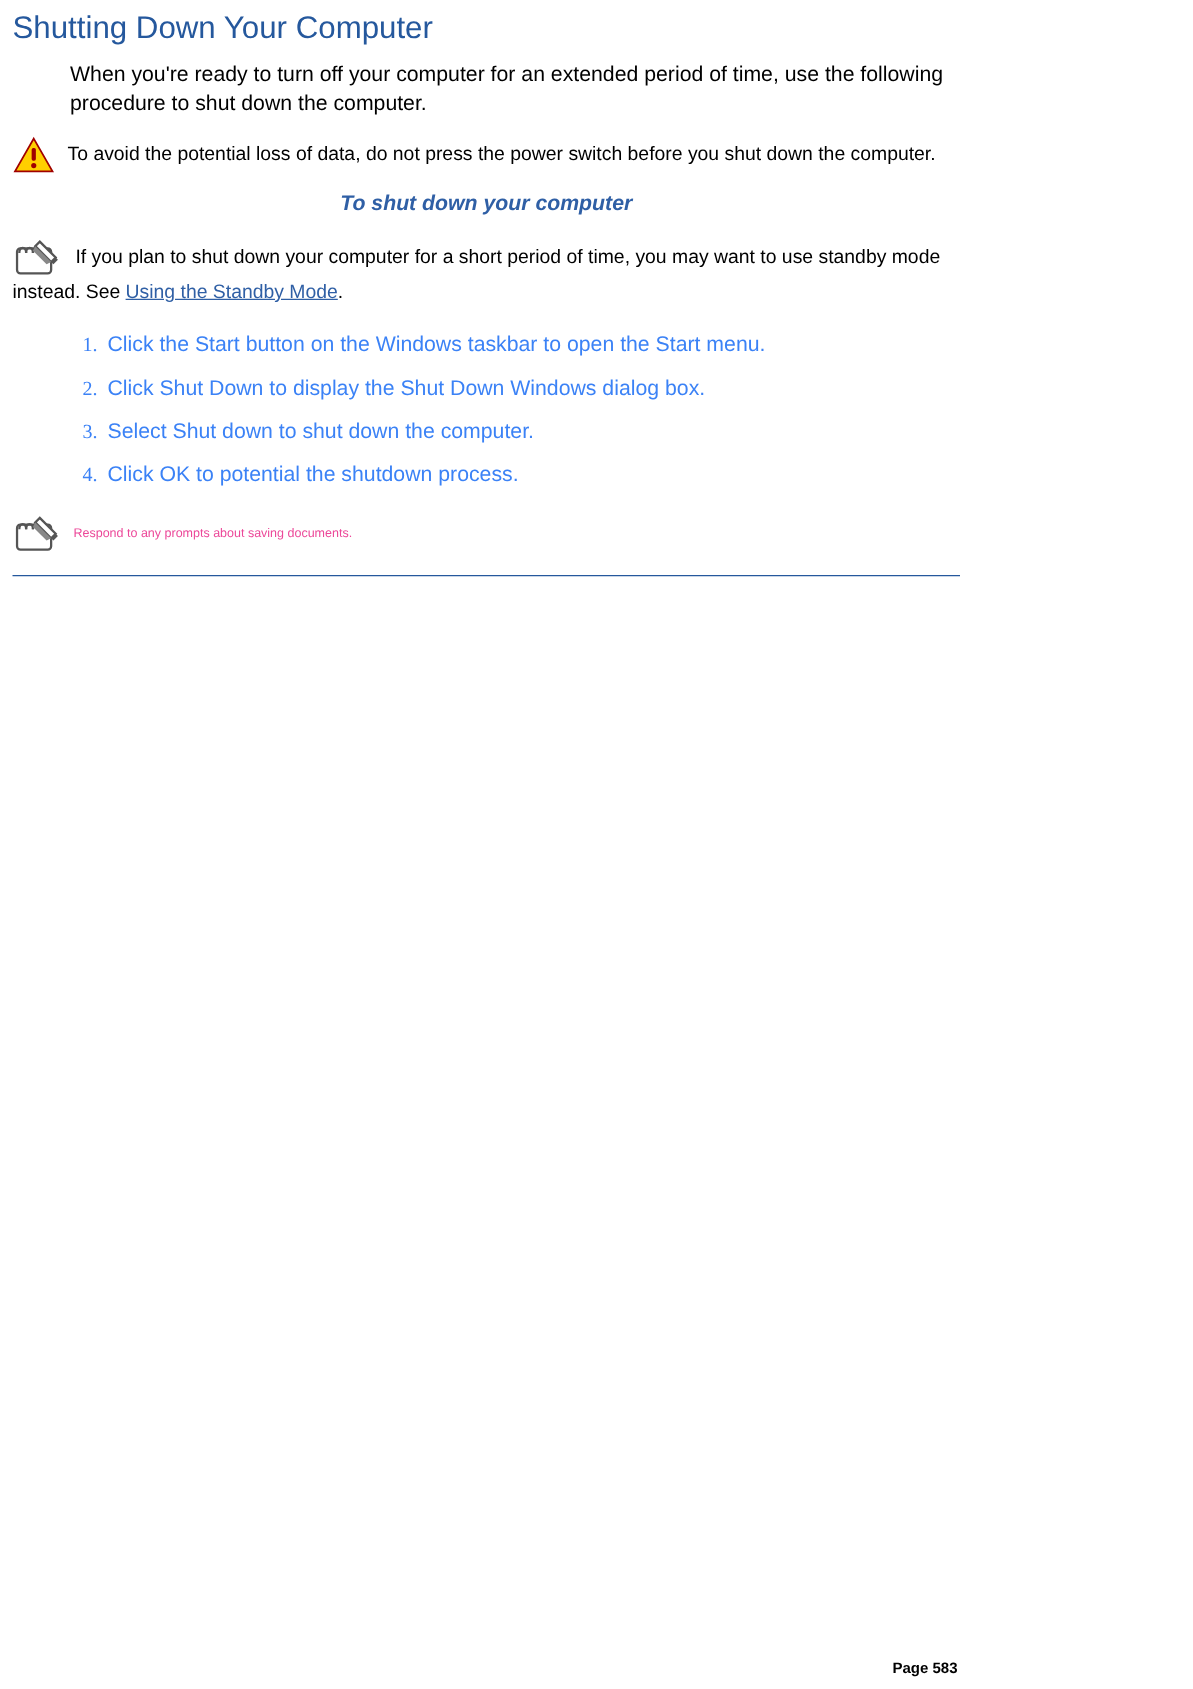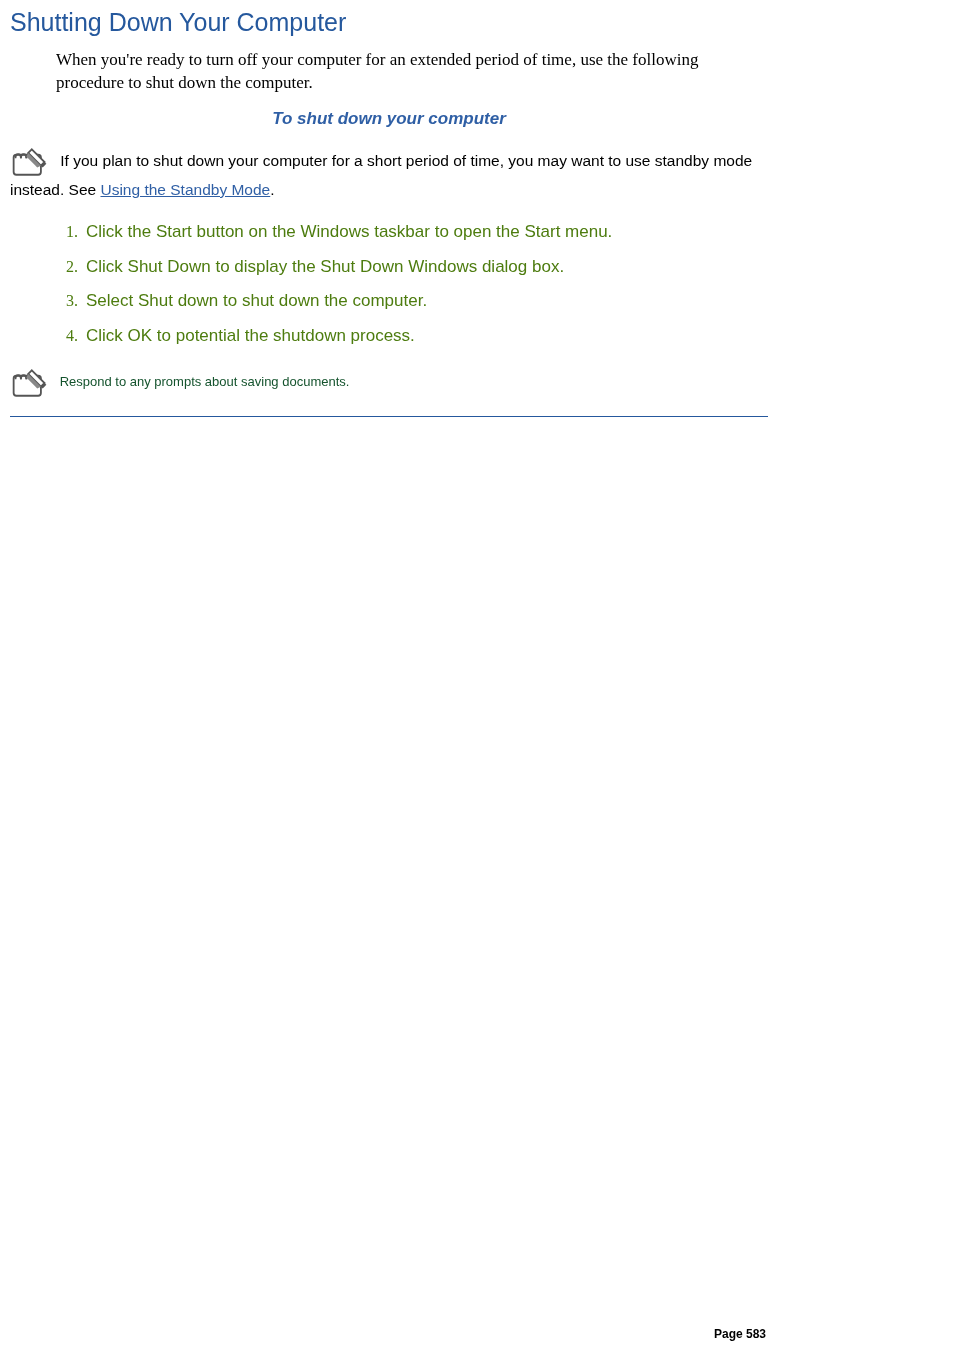--- a/index.html
+++ b/index.html
@@ -19,21 +19,20 @@
     font-size: 25px;
     font-weight: normal;
     margin: 0 0 12px 0;
     font-family: Verdana, Geneva, sans-serif;
   }
   .intro {
     font-size: 17px;
     color: #000;
     margin: 0 0 14px 46px;
     line-height: 1.35;
-    font-family: Liberation Serif, serif;
   }
   .icon-row {
     margin: 0 0 14px 0;
     font-size: 15.5px;
     color: #000;
     line-height: 1.35;
   }
   .icon-inline {
     display: inline-block;
     vertical-align: middle;
@@ -56,33 +55,33 @@
     line-height: 1.4;
   }
   a.link {
     color: #2f5fa5;
     text-decoration: underline;
   }
   ol.steps {
     margin: 0 0 10px 44px;
     padding: 0 0 0 28px;
     font-size: 17px;
-    color: #4d7c0f;
+    color: #3b82f6;
   }
   ol.steps li {
     padding: 4px 0 8px 4px;
     line-height: 1.35;
   }
   ol.steps li::marker {
     font-family: "Times New Roman", Times, serif;
     font-size: 16px;
   }
   .inline-note {
-    font-size: 13px;
-    color: #14532d;
+    font-size: 10px;
+    color: #ec4899;
     margin: 2px 0 16px 0;
     line-height: 1.35;
   }
   hr.rule {
     border: none;
     border-top: 1px solid #25589d;
     margin: 4px 0 0 0;
   }
   .page-footer {
     position: absolute;
@@ -102,20 +101,30 @@
 </head>
 <body>
 
 <div class="page-wrap">
 <div class="page">
 
   <h1 class="title">Shutting Down Your Computer</h1>
 
   <p class="intro">When you're ready to turn off your computer for an extended period of time, use the following procedure to shut down the computer.</p>
 
+  <div class="icon-row">
+    <span class="icon-inline warning-icon">
+      <svg viewBox="0 0 36 32">
+        <polygon points="18,2 34,30 2,30" fill="#ffcf00" stroke="#a00000" stroke-width="1.5"></polygon>
+        <rect x="16.2" y="10" width="3.6" height="11" rx="1.5" fill="#a00000"></rect>
+        <circle cx="18" cy="25" r="2.2" fill="#a00000"></circle>
+      </svg>
+    </span>
+    <span>To avoid the potential loss of data, do not press the power switch before you shut down the computer.</span>
+  </div>
 
   <h2 class="subhead">To shut down your computer</h2>
 
   <div class="note-block">
     <span class="icon-inline note-icon">
       <svg viewBox="0 0 44 36">
         <rect x="4" y="10" width="30" height="22" rx="3" ry="3" fill="#ffffff" stroke="#555" stroke-width="2"></rect>
         <path d="M6 14 C 6 8, 12 8, 12 14" fill="none" stroke="#555" stroke-width="2"></path>
         <path d="M12 14 C 12 8, 18 8, 18 14" fill="none" stroke="#555" stroke-width="2"></path>
         <path d="M18 14 C 18 8, 24 8, 24 14" fill="none" stroke="#555" stroke-width="2"></path>

